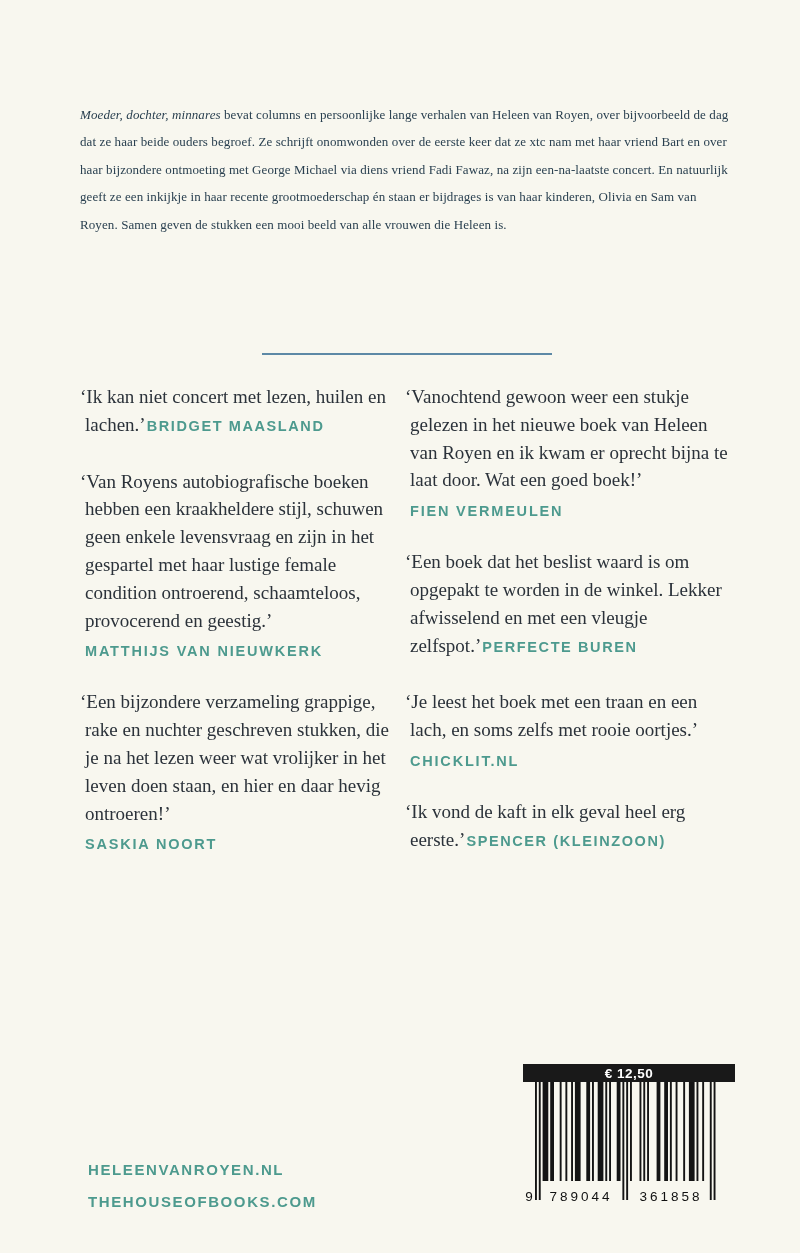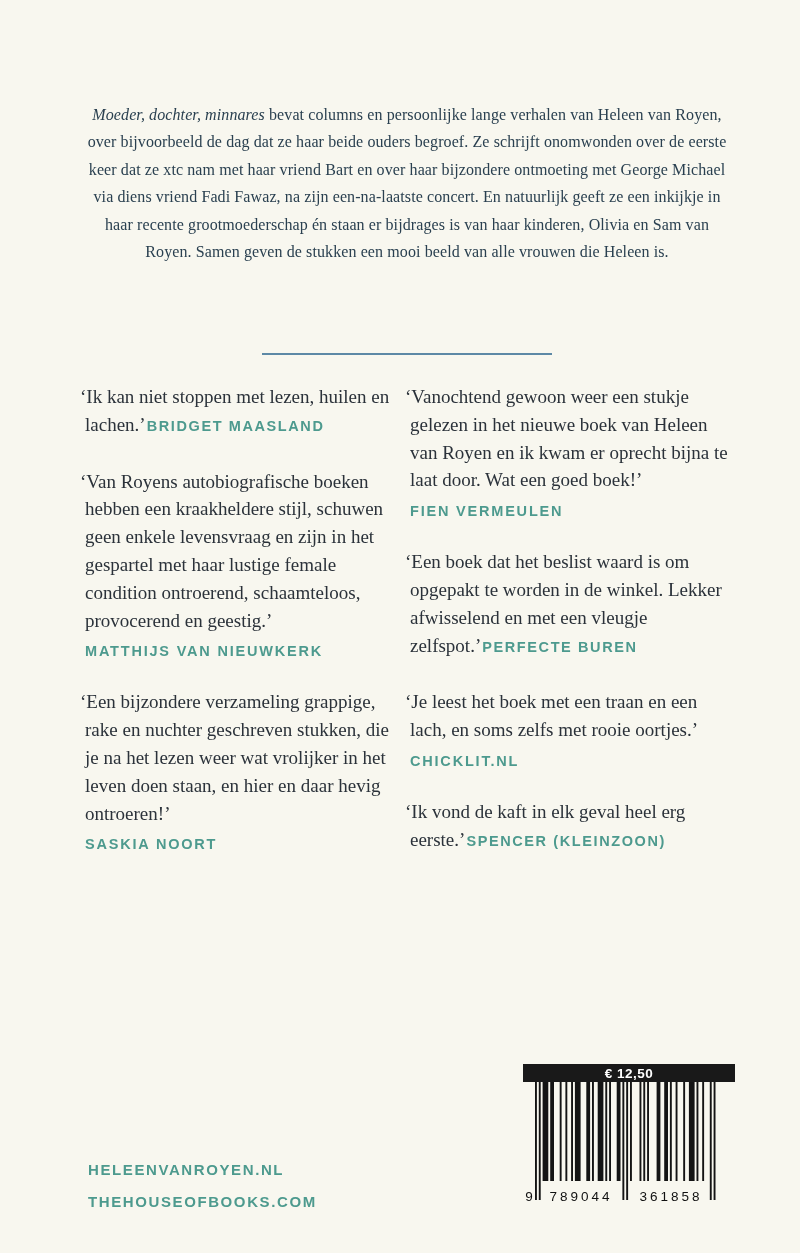--- a/index.html
+++ b/index.html
@@ -10,25 +10,24 @@
     background: #f8f7ef;
     font-family: "Liberation Serif", serif;
     position: relative;
     overflow: hidden;
   }
   .intro {
     position: absolute;
     left: 80px;
     top: 101px;
     width: 654px;
-    font-size: 16px;
+    font-size: 13px;
     line-height: 27.4px;
     color: #2a4050;
     letter-spacing: 0.1px;
-    text-align: center;
   }
   .intro .book-title { font-style: italic; }
   .divider {
     position: absolute;
     left: 262px;
     top: 353px;
     width: 290px;
     height: 2px;
     background: #5d89a6;
   }
@@ -111,21 +110,21 @@
 
 <div class="intro">
   <span class="book-title">Moeder, dochter, minnares</span><span> bevat columns en persoonlijke lange verhalen van Heleen van Royen, over bijvoorbeeld de dag dat ze haar beide ouders begroef. Ze schrijft onomwonden over de eerste keer dat ze xtc nam met haar vriend Bart en over haar bijzondere ontmoeting met George Michael via diens vriend Fadi Fawaz, na zijn een-na-laatste concert. En natuurlijk geeft ze een inkijkje in haar recente grootmoederschap én staan er bijdrages is van haar kinderen, Olivia en Sam van Royen. Samen geven de stukken een mooi beeld van alle vrouwen die Heleen is.</span>
 </div>
 
 <div class="divider"></div>
 
 <div class="cols">
   <div class="col">
     <div class="quote">
-      <p class="qtext"><span>‘Ik kan niet stoppen met lezen, huilen en lachen.’</span><span class="attr inline">BRIDGET MAASLAND</span></p>
+      <p class="qtext"><span>‘Ik kan niet concert met lezen, huilen en lachen.’</span><span class="attr inline">BRIDGET MAASLAND</span></p>
     </div>
     <div class="quote">
       <p class="qtext">‘Van Royens autobiografische boeken hebben een kraakheldere stijl, schuwen geen enkele levensvraag en zijn in het gespartel met haar lustige female condition ontroerend, schaamteloos, provocerend en geestig.’</p>
       <span class="attr block">MATTHIJS VAN NIEUWKERK</span>
     </div>
     <div class="quote">
       <p class="qtext">‘Een bijzondere verzameling grappige, rake en nuchter geschreven stukken, die je na het lezen weer wat vrolijker in het leven doen staan, en hier en daar hevig ontroeren!’</p>
       <span class="attr block">SASKIA NOORT</span>
     </div>
   </div>

